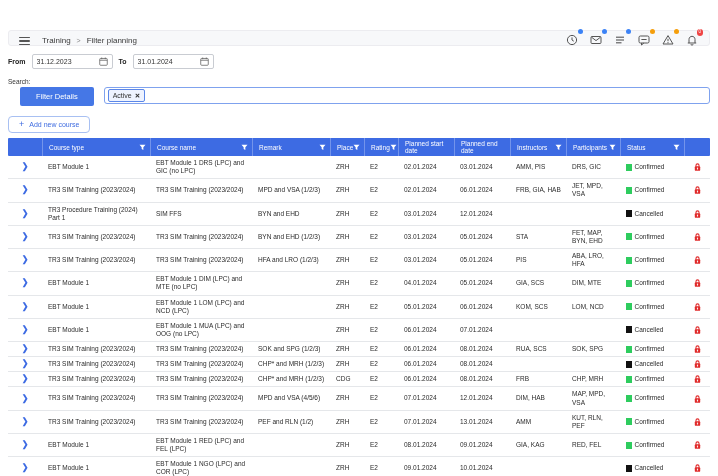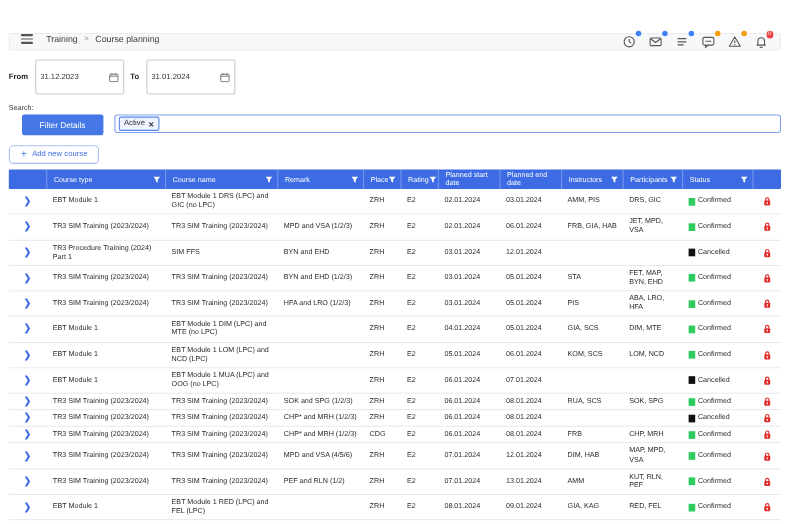--- a/index.html
+++ b/index.html
@@ -2,39 +2,39 @@
 <html><head>
 <meta charset="utf-8">
 <style>
   * { margin:0; padding:0; box-sizing:border-box; }
   html,body { width:718px; height:476px; background:#fff; overflow:hidden;
     font-family:"Liberation Sans", sans-serif; color:#222; }
   .page { position:relative; width:718px; height:476px; }
 
   
   .topbar { margin:30px 8px 0 8px; height:16px; background:#f7f8fa;
-    border:1px solid #ececf0; border-radius:3px; display:flex; align-items:flex-start;
+    border:1px solid #ececf0; border-radius:3px; display:flex; align-items:flex-end;
     padding:0 10px; }
   .hamburger { width:11px; display:flex; flex-direction:column; gap:2px; cursor:pointer; }
   .hamburger i { display:block; height:1.5px; background:#555; border-radius:1px; }
   .crumbs { display:flex; align-items:center; gap:6px; margin-left:12px; font-size:8px; color:#3a3a3a; }
   .crumb-sep { color:#888; font-size:7px; }
   .topbar-icons { margin-left:auto; display:flex; align-items:center; gap:11px; }
   .icon-btn { position:relative; width:13px; height:13px; cursor:pointer; }
   .icon-btn svg { width:12px; height:12px; }
   .badge { position:absolute; top:-3px; right:-4px; min-width:5px; height:5px;
     border-radius:4px; font-size:4.5px; line-height:5px; color:#fff; text-align:center;
     padding:0 1px; }
   .badge.num { min-width:6.5px; height:6.5px; line-height:6.5px; border-radius:5px; }
 
   
   .daterow { margin:8px 8px 0 8px; display:flex; align-items:center; gap:6px; }
   .dlabel { font-size:7px; font-weight:bold; color:#222; }
   .dfield { display:flex; align-items:center; border:1px solid #c9ccd2; border-radius:2px;
-    height:32px; padding:0 4px; gap:4px; background:#fff; }
+    height:15px; padding:0 4px; gap:4px; background:#fff; }
   .dfield input { border:none; outline:none; width:58px; font-size:7px;
     font-family:"Liberation Sans", sans-serif; color:#333; }
   .cal svg { width:9px; height:9px; display:block; }
 
   
   .search-label { margin:9px 8px 0 8px; font-size:6.5px; color:#333; }
   .filterrow { margin:2px 8px 0 8px; display:flex; align-items:flex-start; gap:10px;padding-left:12px; }
   .btn-primary { background:#4577e6; color:#fff; border:none; border-radius:2px;
     font-size:7.5px; padding:5px 16px; cursor:pointer; font-family:"Liberation Sans", sans-serif; }
   .chipfield { flex:1; border:1px solid #7fa2ee; border-radius:3px; min-height:16px;
@@ -76,21 +76,21 @@
 
   <div class="topbar">
     <span class="hamburger">
         <i></i>
         <i></i>
         <i></i>
       </span>
     <span class="crumbs">
       <span>Training</span>
       <span class="crumb-sep">&gt;</span>
-      <span>Course planning</span>
+      <span>Filter planning</span>
     </span>
     <span class="topbar-icons">
         <span class="icon-btn"><svg viewBox="0 0 12 12">
             <circle cx="6" cy="6" r="4.6" fill="none" stroke="#555" stroke-width="1"></circle>
             <path d="M6 3.4V6l1.8 1.2" fill="none" stroke="#555" stroke-width="1"></path>
           </svg><span class="badge" style="background: rgb(59, 130, 246);"></span></span>
         <span class="icon-btn"><svg viewBox="0 0 12 12">
             <rect x="1" y="2.5" width="10" height="7" rx="1" fill="none" stroke="#555" stroke-width="1"></rect>
             <path d="M1.5 3.2 6 6.6l4.5-3.4" fill="none" stroke="#555" stroke-width="1"></path>
           </svg><span class="badge" style="background: rgb(59, 130, 246);"></span></span>

